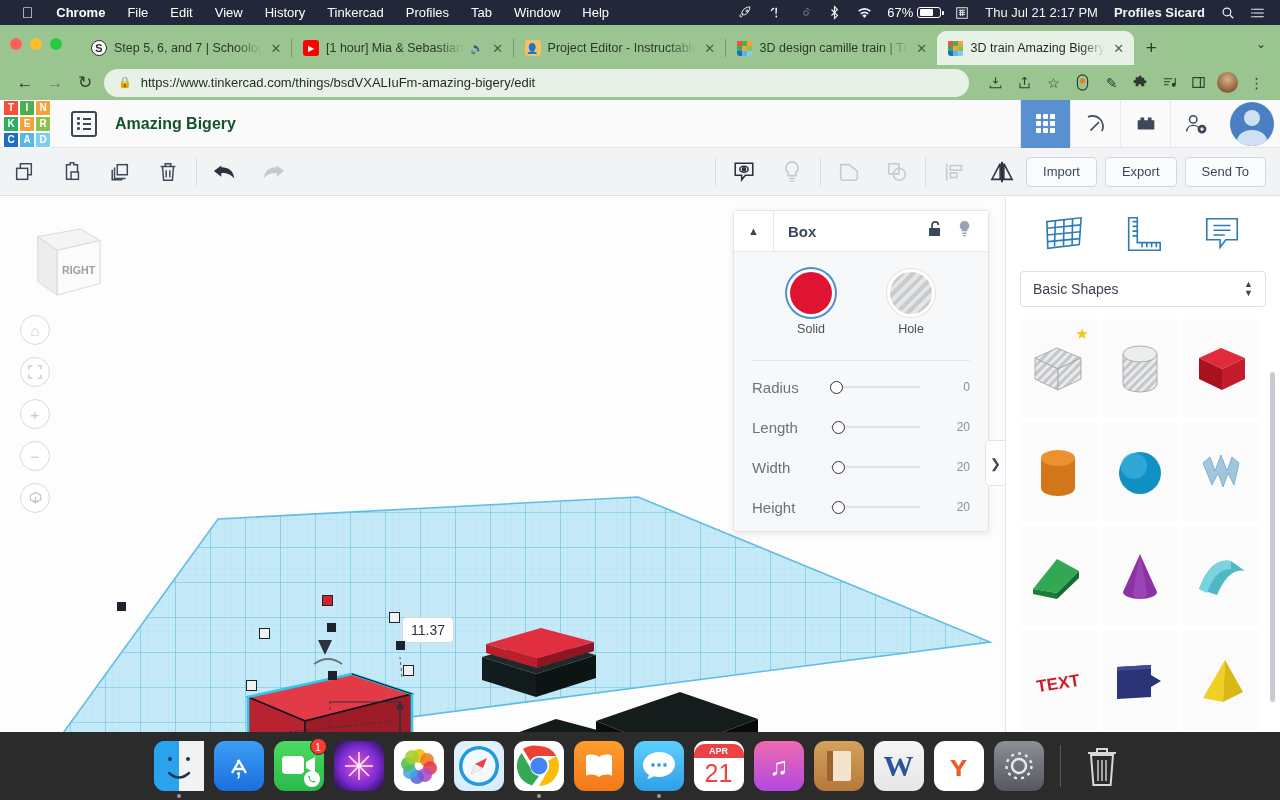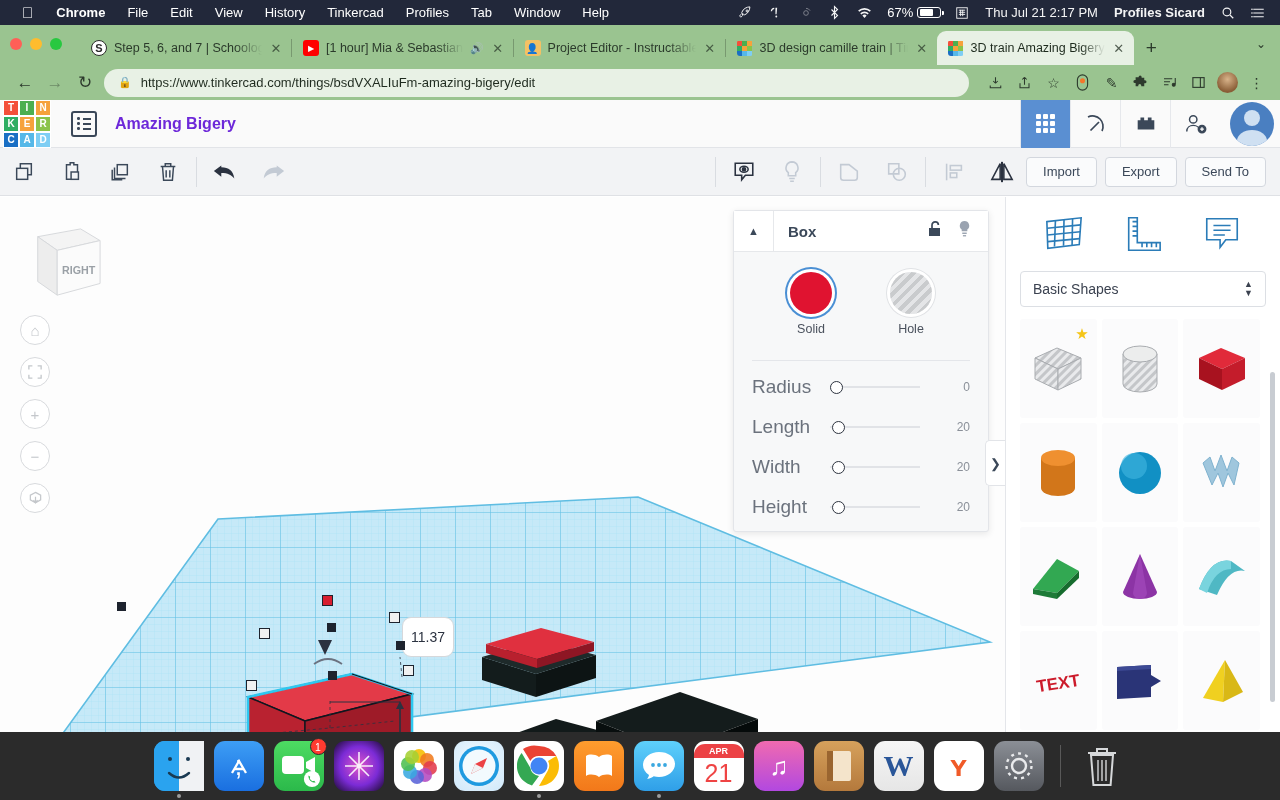--- a/index.html
+++ b/index.html
@@ -88,21 +88,21 @@
                display: flex; align-items: center; }
   .tc-logo { display: grid; grid-template-columns: repeat(3, 16px); grid-template-rows: repeat(3, 16px);
              gap: 0px; margin-left: 3px; }
   .tc-logo span { width: 16px; height: 16px; color: #fff; font-size: 10px; font-weight: bold;
     display: flex; align-items: center; justify-content: center; border: 1px solid #fff; }
   .tc-list-btn { width: 26px; height: 26px; border: 2px solid #3b4859; border-radius: 3px;
      margin-left: 20px; display:flex; flex-direction:column; justify-content:center; gap:2.5px; padding:0 4px; }
   .tc-list-btn i { display:flex; align-items:center; gap:3px; }
   .tc-list-btn i::before { content:""; width:2.5px; height:2.5px; background:#3b4859; border-radius:50%; }
   .tc-list-btn i::after { content:""; height:2px; background:#3b4859; flex:1; }
-  .tc-title { margin-left: 18px; font-size: 16px; font-weight: bold; color: #6d28d9; }
+  .tc-title { margin-left: 18px; font-size: 16px; font-weight: bold; color: #14532d; }
   .tc-head-right { margin-left: auto; display: flex; align-items: center; height: 48px; }
   .hdr-btn { width: 50px; height: 48px; display: flex; align-items: center; justify-content: center;
              border-left: 1px solid #e6e8ec; color: #3b4859; }
   .hdr-btn.active { background: #5a8fd2; color: #fff; }
   .hdr-avatar { width: 44px; height: 44px; border-radius: 50%; background: #4a7fc1; margin: 0 6px 0 10px;
      position: relative; overflow: hidden; }
   .hdr-avatar::before { content:""; position:absolute; top:8px; left:50%; transform:translateX(-50%);
      width:16px; height:16px; border-radius:50%; background:#cfe0f2; }
   .hdr-avatar::after { content:""; position:absolute; bottom:-6px; left:50%; transform:translateX(-50%);
      width:30px; height:22px; border-radius:50% 50% 0 0; background:#cfe0f2; }
@@ -119,22 +119,22 @@
   .tb-txtbtn { height: 30px; padding: 0 16px; border: 1px solid #d3d7de; border-radius: 4px;
      background: #fafbfc; font-size: 13px; color: #3b4859; display: flex; align-items: center; }
 
   
   .viewport { position: absolute; top: 97px; left: 0; width: 1005px; height: 535px;
               background: #fdfdfd; overflow: hidden; }
   .vp-cube { position: absolute; left: 26px; top: 28px; width: 78px; height: 76px; }
   .vp-ctrl { position: absolute; left: 20px; width: 30px; height: 30px; border: 1.4px solid #d8dadd;
      border-radius: 50%; display: flex; align-items: center; justify-content: center;
      color: #c4c7cb; font-size: 15px; background: #fff; }
-  .dimlabel { position: absolute; background: #fff; border: 1px solid #d6d8db; border-radius: 9px;
-     padding: 11px 8px; font-size: 14px; color: #2b3240; }
+  .dimlabel { position: absolute; background: #fff; border: 1px solid #d6d8db; border-radius: 4px;
+     padding: 4px 8px; font-size: 14px; color: #2b3240; }
   .handle { position: absolute; width: 11px; height: 11px; background: #f1f1f1;
      border: 1.6px solid #1d232e; }
   .handle.red { background: #d81e2f; }
   .handle.dark { background: #1d232e; border-color:#1d232e; width:9px; height:9px; }
 
   
   .inspector { position: absolute; left: 733px; top: 110px; width: 256px; background: #f7f8f9;
      border: 1px solid #e3e5e9; border-radius: 3px; box-shadow: 0 2px 7px rgba(0,0,0,.09); }
   .insp-head { height: 41px; display: flex; align-items: center; background: #fff;
      border-bottom: 1px solid #e6e8eb; }
@@ -145,21 +145,21 @@
   .insp-body { padding: 20px 0 4px; }
   .swatches { display: flex; justify-content: center; gap: 58px; padding-bottom: 6px; }
   .sw-wrap { text-align: center; }
   .sw { width: 42px; height: 42px; border-radius: 50%; margin: 0 auto 8px; }
   .sw.solid { background: #e01330; box-shadow: 0 0 0 3px #fff, 0 0 0 5px #4a8fd4; }
   .sw.hole { background: repeating-linear-gradient(-45deg,#c9cbcd 0 4px,#e4e5e7 4px 8px);
              box-shadow: 0 0 0 3px #fff, 0 0 0 4px #e0e2e5; }
   .sw-label { font-size: 12.5px; color: #4a515d; }
   .insp-sep { height: 1px; background: #e4e6ea; margin: 18px 18px 6px; }
   .prop { display: flex; align-items: center; height: 40px; padding: 0 18px; }
-  .prop-label { width: 78px; font-size: 19px; color: #6b727d; }
+  .prop-label { width: 78px; font-size: 15px; color: #6b727d; }
   .slider { position: relative; flex: 1; height: 14px; display: flex; align-items: center; }
   .slider-track { position: absolute; left: 0; right: 14px; height: 2px; background: #e1e3e7; }
   .slider-fill { position: absolute; left: 0; height: 2px; background: #4a8fd4; }
   .knob { position: absolute; width: 13px; height: 13px; border-radius: 50%; background: #fff;
      border: 1.6px solid #2e3440; }
   .prop-val { width: 36px; text-align: right; font-size: 12px; color: #8a9099; }
 
   
   .rpanel { position: absolute; right: 0; top: 97px; width: 275px; height: 535px;
      background: #fff; border-left: 1px solid #e4e6ea; }

